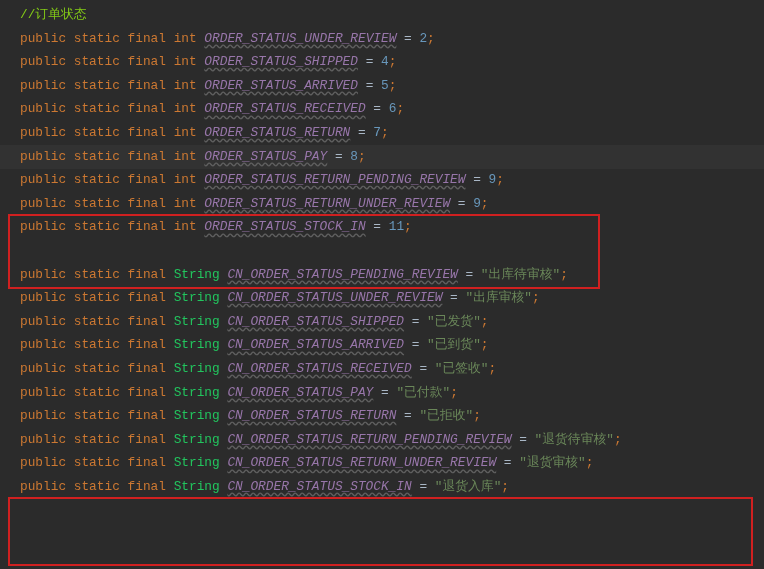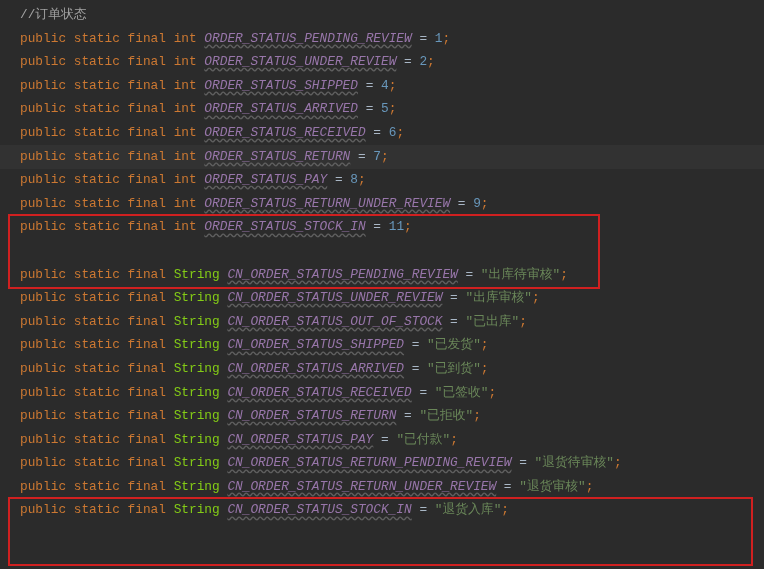--- a/index.html
+++ b/index.html
@@ -13,24 +13,24 @@
     height: 569px;
     overflow: hidden;
     position: relative;
   }
   .code-area {
     padding-left: 20px;
     padding-top: 3px;
     position: relative;
   }
   .line { white-space: pre; position: relative; z-index: 2; }
-  .comment { color: #a3a3a3; }
+  .comment { color: #84cc16; }
   .kw { color: #cc7832; }
   .str { color: #6a8759; }
-  .str-type { color: #84cc16; }
+  .str-type { color: #22c55e; }
   .num { color: #6897bb; }
   .ident {
     color: #9876aa;
     font-style: italic;
     text-decoration-line: underline;
     text-decoration-color: #606060;
     text-decoration-style: wavy;
     text-underline-offset: 2px;
   }
   .semi { color: #cc7832; }
@@ -52,40 +52,39 @@
 </style>
 </head>
 <body>
 
 <div class="highlight-row" style="top:145px;"></div>
 
 <div class="code-area">
 
 <div class="line"><span class="comment">//订单状态</span></div>
 
-<div class="line"><span class="kw">public</span> <span class="kw">static</span> <span class="kw">final</span> <span class="kw">int</span> <span class="ident">ORDER_STATUS_PENDING_REVIEW</span> <span class="eq">=</span> <span class="num">1</span><span class="semi">;</span></div>
 <div class="line"><span class="kw">public</span> <span class="kw">static</span> <span class="kw">final</span> <span class="kw">int</span> <span class="ident">ORDER_STATUS_UNDER_REVIEW</span> <span class="eq">=</span> <span class="num">2</span><span class="semi">;</span></div>
 <div class="line"><span class="kw">public</span> <span class="kw">static</span> <span class="kw">final</span> <span class="kw">int</span> <span class="ident">ORDER_STATUS_SHIPPED</span> <span class="eq">=</span> <span class="num">4</span><span class="semi">;</span></div>
 <div class="line"><span class="kw">public</span> <span class="kw">static</span> <span class="kw">final</span> <span class="kw">int</span> <span class="ident">ORDER_STATUS_ARRIVED</span> <span class="eq">=</span> <span class="num">5</span><span class="semi">;</span></div>
 <div class="line"><span class="kw">public</span> <span class="kw">static</span> <span class="kw">final</span> <span class="kw">int</span> <span class="ident">ORDER_STATUS_RECEIVED</span> <span class="eq">=</span> <span class="num">6</span><span class="semi">;</span></div>
 <div class="line"><span class="kw">public</span> <span class="kw">static</span> <span class="kw">final</span> <span class="kw">int</span> <span class="ident">ORDER_STATUS_RETURN</span> <span class="eq">=</span> <span class="num">7</span><span class="semi">;</span></div>
 <div class="line"><span class="kw">public</span> <span class="kw">static</span> <span class="kw">final</span> <span class="kw">int</span> <span class="ident">ORDER_STATUS_PAY</span> <span class="eq">=</span> <span class="num">8</span><span class="semi">;</span></div>
+<div class="line"><span class="kw">public</span> <span class="kw">static</span> <span class="kw">final</span> <span class="kw">int</span> <span class="ident">ORDER_STATUS_RETURN_PENDING_REVIEW</span> <span class="eq">=</span> <span class="num">9</span><span class="semi">;</span></div>
 <div class="line"><span class="kw">public</span> <span class="kw">static</span> <span class="kw">final</span> <span class="kw">int</span> <span class="ident">ORDER_STATUS_RETURN_UNDER_REVIEW</span> <span class="eq">=</span> <span class="num">9</span><span class="semi">;</span></div>
 <div class="line"><span class="kw">public</span> <span class="kw">static</span> <span class="kw">final</span> <span class="kw">int</span> <span class="ident">ORDER_STATUS_STOCK_IN</span> <span class="eq">=</span> <span class="num">11</span><span class="semi">;</span></div>
 
 <div class="line"> </div>
 
 <div class="line"><span class="kw">public</span> <span class="kw">static</span> <span class="kw">final</span> <span class="str-type">String</span> <span class="ident">CN_ORDER_STATUS_PENDING_REVIEW</span> <span class="eq">=</span> <span class="str">"出库待审核"</span><span class="semi">;</span></div>
 <div class="line"><span class="kw">public</span> <span class="kw">static</span> <span class="kw">final</span> <span class="str-type">String</span> <span class="ident">CN_ORDER_STATUS_UNDER_REVIEW</span> <span class="eq">=</span> <span class="str">"出库审核"</span><span class="semi">;</span></div>
-<div class="line"><span class="kw">public</span> <span class="kw">static</span> <span class="kw">final</span> <span class="str-type">String</span> <span class="ident">CN_ORDER_STATUS_OUT_OF_STOCK</span> <span class="eq">=</span> <span class="str">"已出库"</span><span class="semi">;</span></div>
 <div class="line"><span class="kw">public</span> <span class="kw">static</span> <span class="kw">final</span> <span class="str-type">String</span> <span class="ident">CN_ORDER_STATUS_SHIPPED</span> <span class="eq">=</span> <span class="str">"已发货"</span><span class="semi">;</span></div>
 <div class="line"><span class="kw">public</span> <span class="kw">static</span> <span class="kw">final</span> <span class="str-type">String</span> <span class="ident">CN_ORDER_STATUS_ARRIVED</span> <span class="eq">=</span> <span class="str">"已到货"</span><span class="semi">;</span></div>
 <div class="line"><span class="kw">public</span> <span class="kw">static</span> <span class="kw">final</span> <span class="str-type">String</span> <span class="ident">CN_ORDER_STATUS_RECEIVED</span> <span class="eq">=</span> <span class="str">"已签收"</span><span class="semi">;</span></div>
+<div class="line"><span class="kw">public</span> <span class="kw">static</span> <span class="kw">final</span> <span class="str-type">String</span> <span class="ident">CN_ORDER_STATUS_PAY</span> <span class="eq">=</span> <span class="str">"已付款"</span><span class="semi">;</span></div>
 <div class="line"><span class="kw">public</span> <span class="kw">static</span> <span class="kw">final</span> <span class="str-type">String</span> <span class="ident">CN_ORDER_STATUS_RETURN</span> <span class="eq">=</span> <span class="str">"已拒收"</span><span class="semi">;</span></div>
-<div class="line"><span class="kw">public</span> <span class="kw">static</span> <span class="kw">final</span> <span class="str-type">String</span> <span class="ident">CN_ORDER_STATUS_PAY</span> <span class="eq">=</span> <span class="str">"已付款"</span><span class="semi">;</span></div>
 <div class="line"><span class="kw">public</span> <span class="kw">static</span> <span class="kw">final</span> <span class="str-type">String</span> <span class="ident">CN_ORDER_STATUS_RETURN_PENDING_REVIEW</span> <span class="eq">=</span> <span class="str">"退货待审核"</span><span class="semi">;</span></div>
 <div class="line"><span class="kw">public</span> <span class="kw">static</span> <span class="kw">final</span> <span class="str-type">String</span> <span class="ident">CN_ORDER_STATUS_RETURN_UNDER_REVIEW</span> <span class="eq">=</span> <span class="str">"退货审核"</span><span class="semi">;</span></div>
 <div class="line"><span class="kw">public</span> <span class="kw">static</span> <span class="kw">final</span> <span class="str-type">String</span> <span class="ident">CN_ORDER_STATUS_STOCK_IN</span> <span class="eq">=</span> <span class="str">"退货入库"</span><span class="semi">;</span></div>
 
 </div>
 
 <div class="red-box" style="top:214px; left:8px; width:592px; height:75px;"></div>
 <div class="red-box" style="top:497px; left:8px; width:745px; height:69px;"></div>
 
 </body></html>

